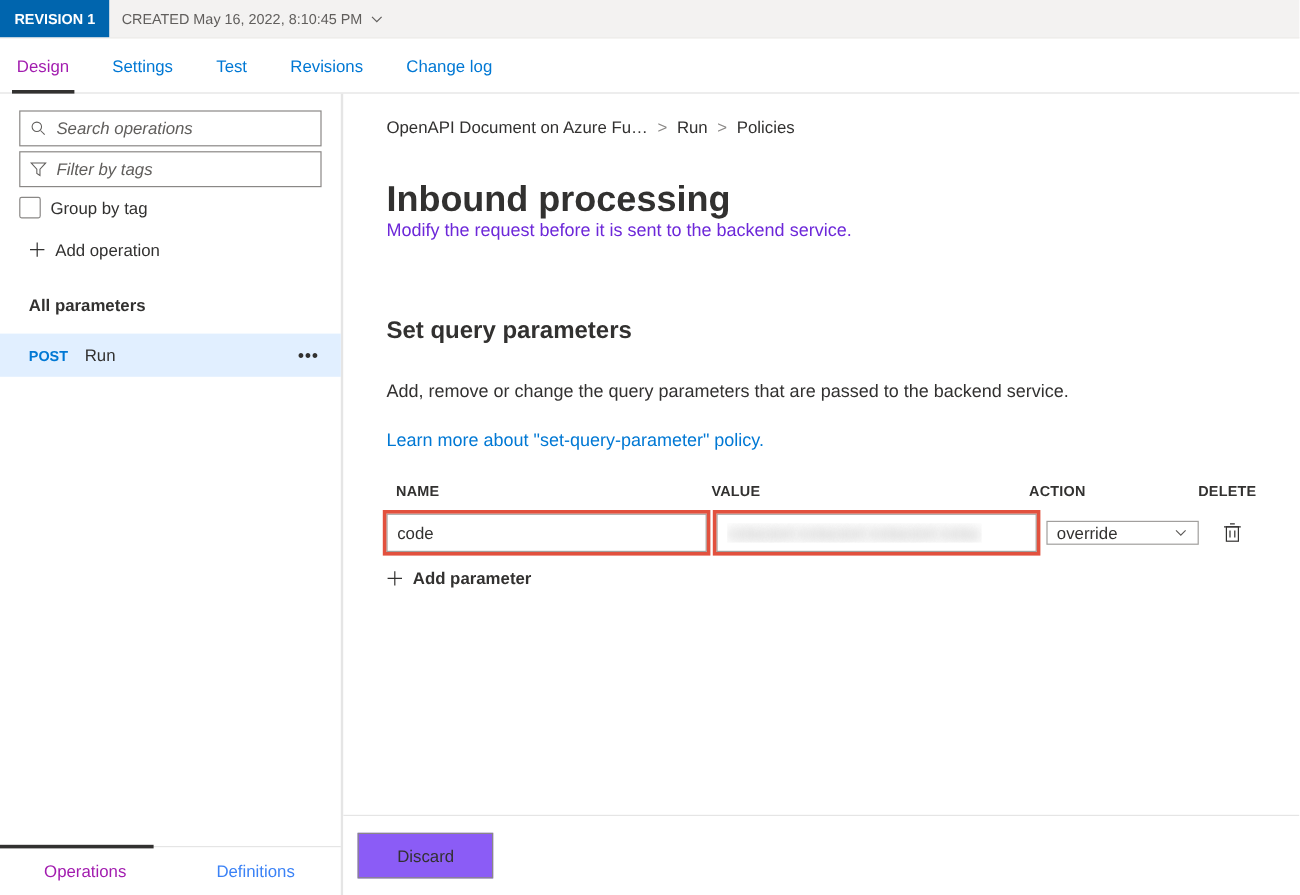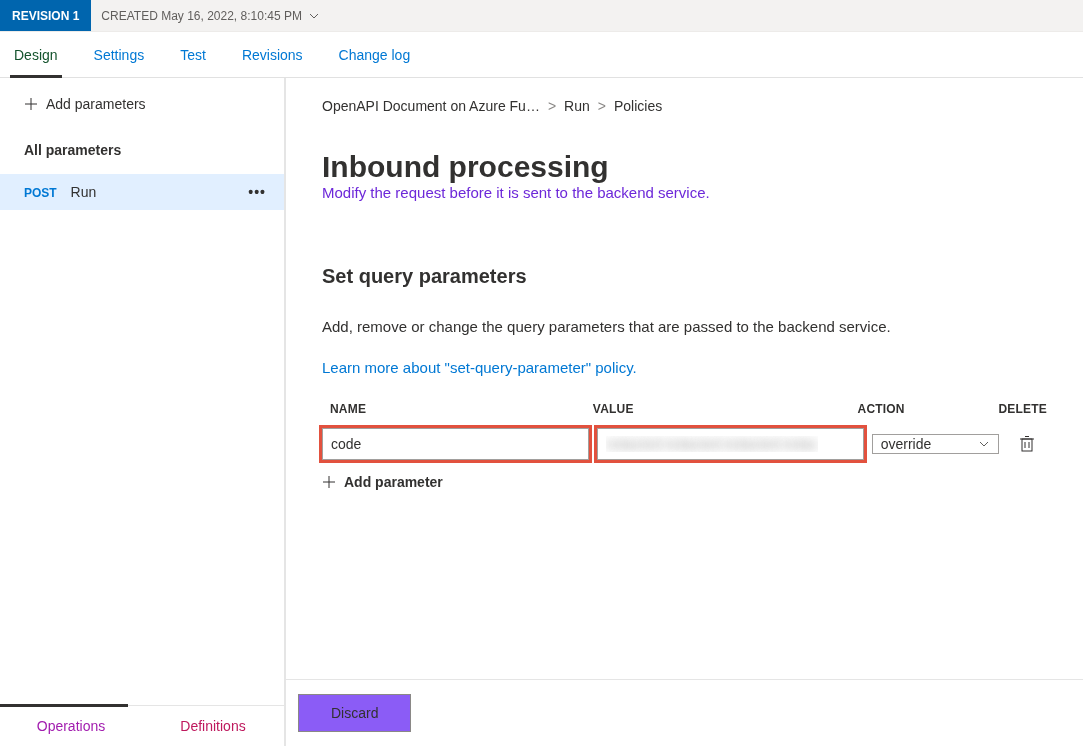--- a/index.html
+++ b/index.html
@@ -53,21 +53,21 @@
     }
     .tab {
       color: #0078d4;
       cursor: pointer;
       position: relative;
       height: 100%;
       display: flex;
       align-items: center;
     }
     .tab.active {
-      color: #14532d;
+      color: #a21caf;
     }
     .tab.active::after {
       content: "";
       position: absolute;
       left: -4px; right: -4px;
       bottom: -1px;
       height: 3px;
       background: #323130;
     }
     .tabs-underline {
@@ -158,21 +158,21 @@
     .sidebar-bottom .indicator {
       position: absolute;
       top: -2px; left: 0;
       width: 128px; height: 3px;
       background: #323130;
     }
     .side-tab {
       flex: 1;
       text-align: center;
       padding: 12px 6px;
-      color: #be185d;
+      color: #3b82f6;
       cursor: pointer;
     }
     .side-tab.active { color: #a21caf; }
 
     
     .content {
       flex: 1;
       position: relative;
       overflow: hidden;
     }
@@ -317,27 +317,46 @@
   <div class="tab active">Design</div>
   <div class="tab">Settings</div>
   <div class="tab">Test</div>
   <div class="tab">Revisions</div>
   <div class="tab">Change log</div>
 </div>
 
 <div class="main">
 
   <div class="sidebar">
+    <div class="sidebar-pad">
+      <div class="filter-box">
+        <svg class="small-icon" viewBox="0 0 16 16">
+            <circle cx="6.5" cy="6.5" r="4.5" fill="none" stroke="#605e5c" stroke-width="1"></circle>
+            <line x1="10" y1="10" x2="14" y2="14" stroke="#605e5c" stroke-width="1"></line>
+          </svg>
+        <span class="ph">Search operations</span>
+      </div>
+      <div class="filter-box">
+        <svg class="small-icon" viewBox="0 0 16 16">
+            <polygon points="1,2 15,2 9.5,8 9.5,14 6.5,12 6.5,8" fill="none" stroke="#605e5c" stroke-width="1"></polygon>
+          </svg>
+        <span class="ph">Filter by tags</span>
+      </div>
+      <div class="checkbox-row">
+        <div class="checkbox-box"></div>
+        <span>Group by tag</span>
+      </div>
+    </div>
 
     <div class="add-operation">
       <svg class="plus-icon" viewBox="0 0 14 14">
           <line x1="7" y1="1" x2="7" y2="13" stroke="#323130" stroke-width="1"></line>
           <line x1="1" y1="7" x2="13" y2="7" stroke="#323130" stroke-width="1"></line>
         </svg>
-      <span>Add parameters</span>
+      <span>Add operation</span>
     </div>
 
     <div class="all-ops">All parameters</div>
 
     <div class="op-item">
       <div>
         <span class="op-method">POST</span>
         <span class="op-name">Run</span>
       </div>
       <span class="ellipsis">•••</span>

